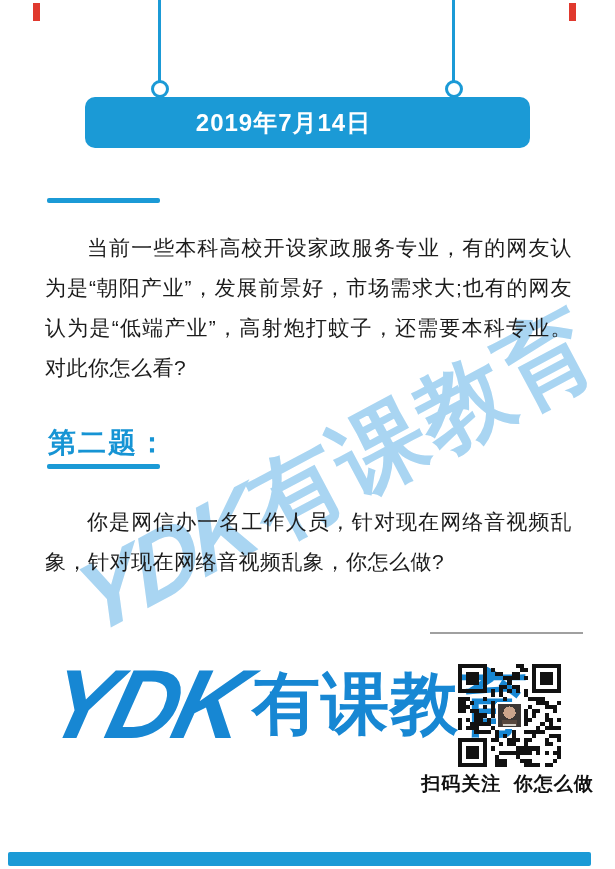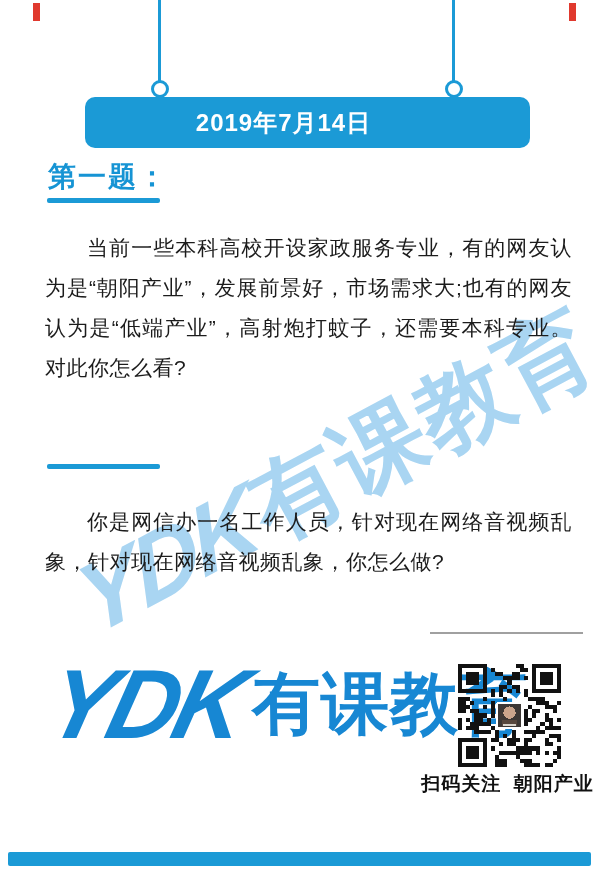--- a/index.html
+++ b/index.html
@@ -82,24 +82,24 @@
   <div class="ring right"></div>
 
   <div class="banner">
     <span class="date">2019年7月14日</span>
   </div>
 
   <div class="watermark">
     <span class="mark">YDK</span><span class="name">有课教育</span>
   </div>
 
-  <div class="q-label q1">第一题：</div>
   <div class="q-underline q1"></div>
   <div class="q-text q1">当前一些本科高校开设家政服务专业，有的网友认为是“朝阳产业”，发展前景好，市场需求大;也有的网友认为是“低端产业”，高射炮打蚊子，还需要本科专业。对此你怎么看?</div>
 
+  <div class="q-label q2">第二题：</div>
   <div class="q-underline q2"></div>
   <div class="q-text q2">你是网信办一名工作人员，针对现在网络音视频乱象，针对现在网络音视频乱象，你怎么做?</div>
 
   <div class="footer-logo">
     <span class="mark">YDK</span>
     <span class="name">有课教育</span>
   </div>
 
   <div class="qr-divider"></div>
   <svg class="qr" id="qr-svg" viewBox="0 0 25 25" shape-rendering="crispEdges">
@@ -370,17 +370,17 @@
       <rect x="17" y="24" width="1" height="1" fill="#111111"></rect>
       <rect x="18" y="24" width="1" height="1" fill="#111111"></rect>
       <rect x="19" y="24" width="1" height="1" fill="#111111"></rect>
       <rect x="21" y="24" width="1" height="1" fill="#111111"></rect>
       <rect x="22" y="24" width="1" height="1" fill="#111111"></rect>
       <rect x="9.4" y="9.4" width="6.2" height="6.2" rx="0.7" fill="#3c3734" stroke="#ffffff" stroke-width="0.5"></rect>
       <circle cx="12.5" cy="11.8" r="1.5" fill="#c9a48b"></circle>
       <rect x="10.6" y="13.6" width="3.8" height="1.5" rx="0.4" fill="#57473d"></rect>
       <rect x="10.9" y="14.6" width="3.2" height="0.55" fill="#d8d2c9"></rect>
     </svg>
-  <div class="qr-caption">扫码关注  朝阳产业</div>
+  <div class="qr-caption">扫码关注  你怎么做</div>
 
   <div class="bottom-bar"></div>
 
 </div>
 
 </body></html>

